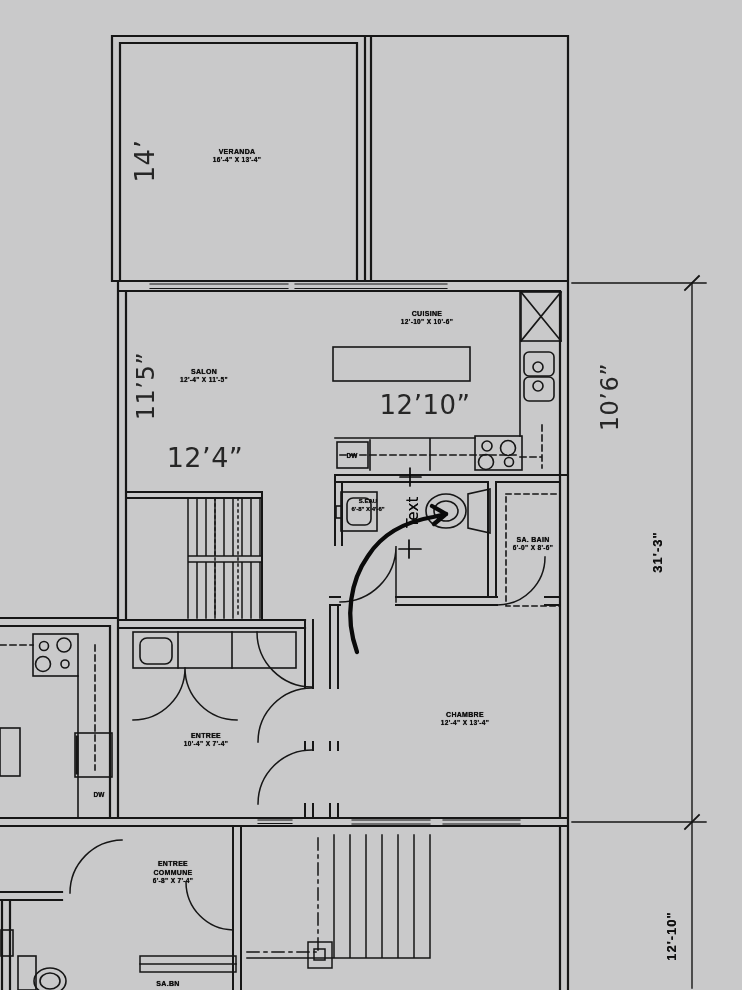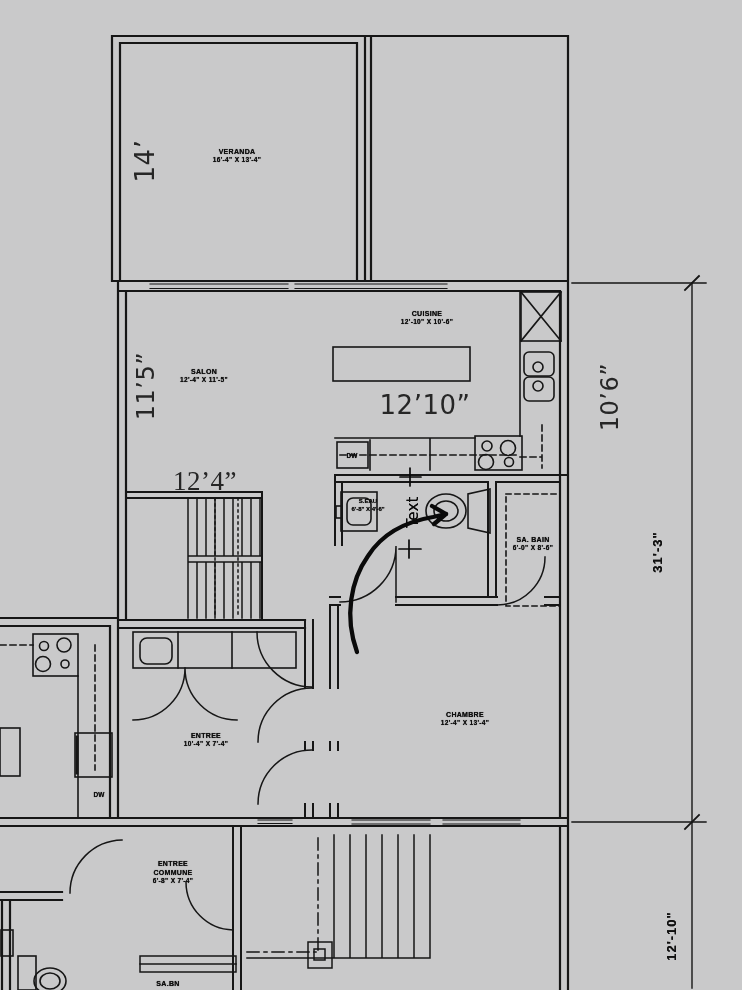--- a/index.html
+++ b/index.html
@@ -146,21 +146,21 @@
         <path d="M572,283 H706 M572,822 H706"></path>
         <path stroke-width="1.8" d="M685,290 L699,276 M685,829 L699,815"></path>
       </g>
     </g>
   </svg>
 
   <div>
 
     <div class="lbl big rot" style="left:146px;top:161px;">14’</div>
     <div class="lbl big rot" style="left:147px;top:386px;font-size:24px;">11’5”</div>
-    <div class="lbl big" style="left:205px;top:482px;font-size:27px;font-family:Liberation Serif, serif;">12’4”</div>
+    <div class="lbl big" style="left:205px;top:458px;font-size:27px;">12’4”</div>
     <div class="lbl big" style="left:425px;top:406px;text-align:right;">12’10”</div>
     <div class="lbl big rot" style="left:611px;top:397px;font-size:24px;">10’6”</div>
 
     <div class="lbl dim rot" style="left:658px;top:552px;">31'-3"</div>
     <div class="lbl dim rot" style="left:672px;top:936px;">12'-10"</div>
 
     <div class="lbl" style="left:237px;top:156px;">
       <div>VERANDA</div>
       <div class="sz">16'-4" X 13'-4"</div>
     </div>

